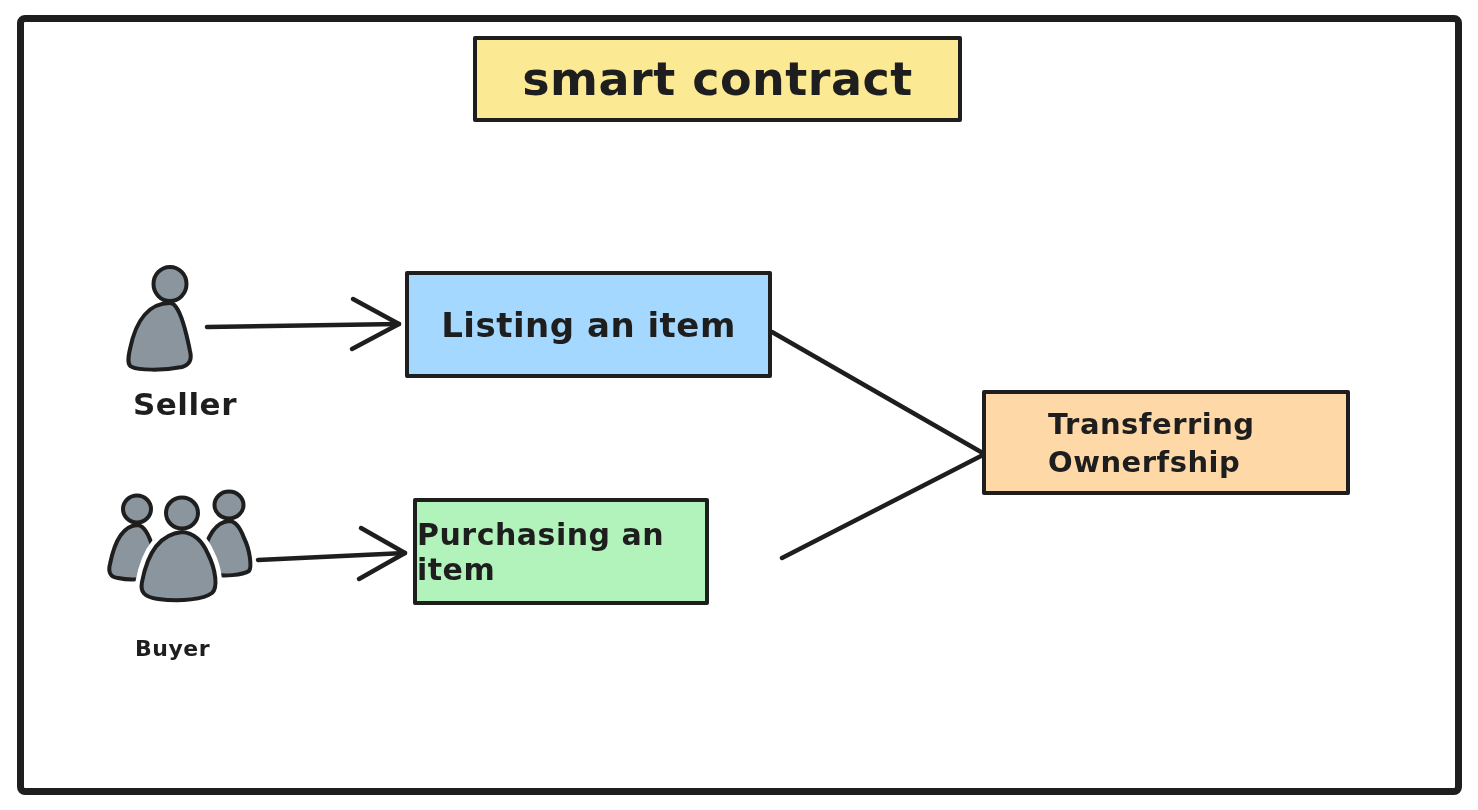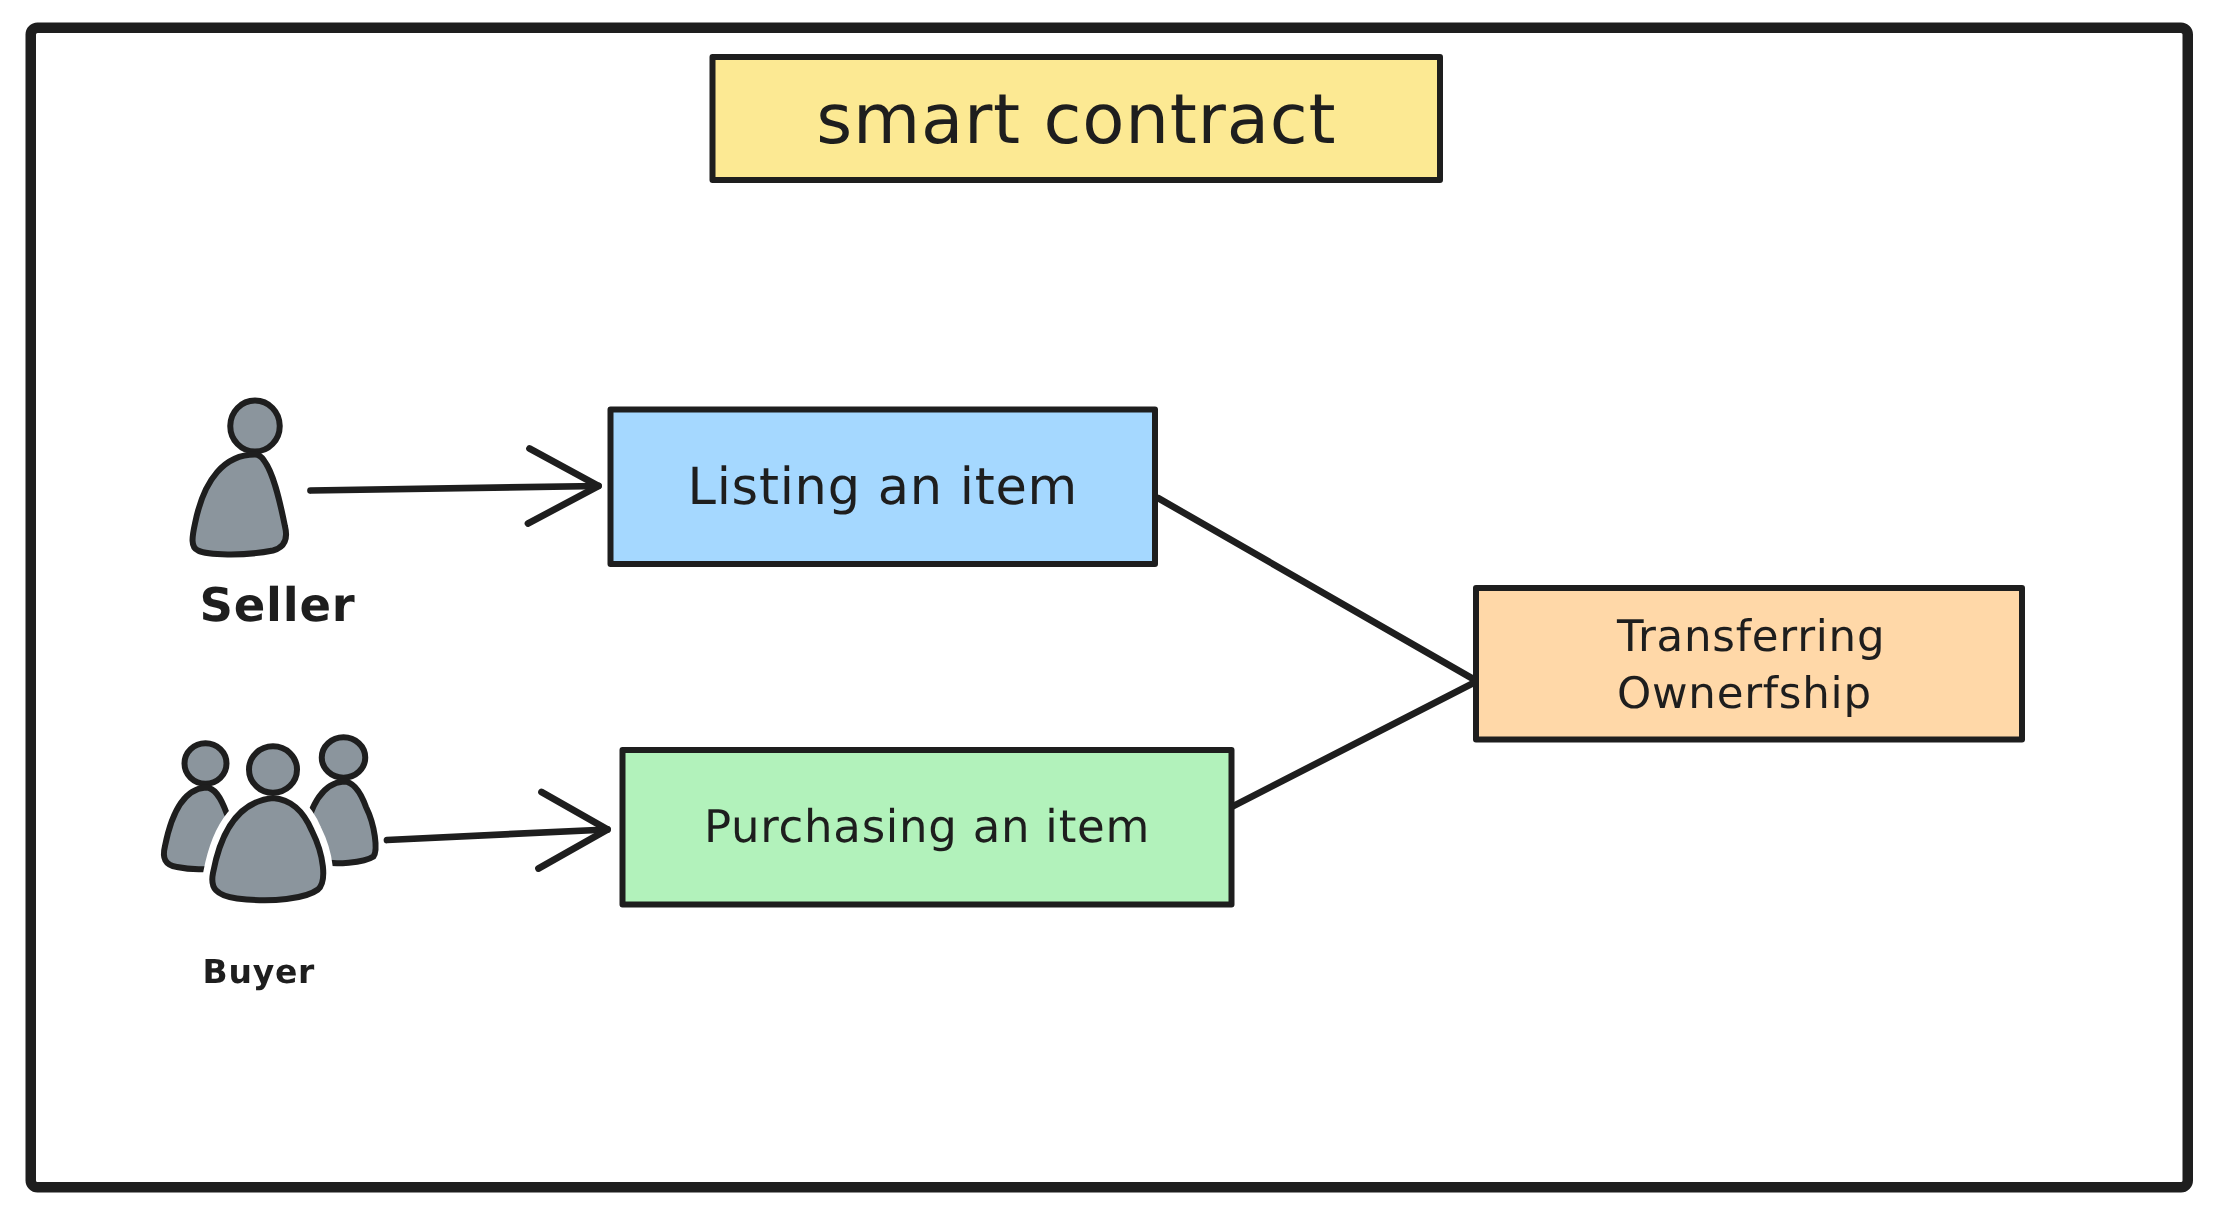--- a/index.html
+++ b/index.html
@@ -34,48 +34,48 @@
     stroke-linejoin: round;
   }
   .box {
     position: absolute;
     box-sizing: border-box;
     border: 4px solid var(--c-stroke, #1e1e1e);
     border-radius: 2px;
     display: flex;
     align-items: center;
     justify-content: center;
-    font-weight: 400;
+    font-weight: 700;
     letter-spacing: 0.5px;
   }
   .title-box {
     left: 473px; top: 36px;
     width: 489px; height: 86px;
     background: var(--c-title_fill, #fce993);
     font-size: 46px;
   }
   .listing-box {
     left: 405px; top: 271px;
     width: 367px; height: 107px;
     background: var(--c-listing_fill, #a5d8ff);
     font-size: 34px;
   }
   .purchasing-box {
     left: 413px; top: 498px;
-    width: 410px; height: 107px;
+    width: 296px; height: 107px;
     background: var(--c-purchasing_fill, #b2f2bb);
     font-size: 30px;
   }
   .transferring-box {
     left: 982px; top: 390px;
     width: 368px; height: 105px;
     background: var(--c-transferring_fill, #ffd8a8);
     font-size: 29px;
     justify-content: flex-start;
-    padding-left: 92px;
+    padding-left: 62px;
   }
   .transferring-text { line-height: 38px; text-align: left; }
   .actor { position: absolute; }
   .actor svg { display: block; }
   .actor-label {
     position: absolute;
     font-size: 31px;
     font-weight: 600;
     letter-spacing: 0.5px;
     white-space: nowrap;

